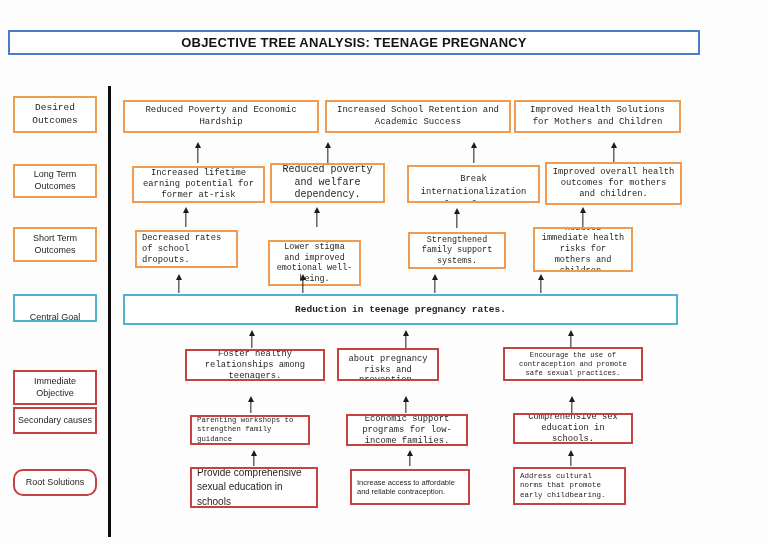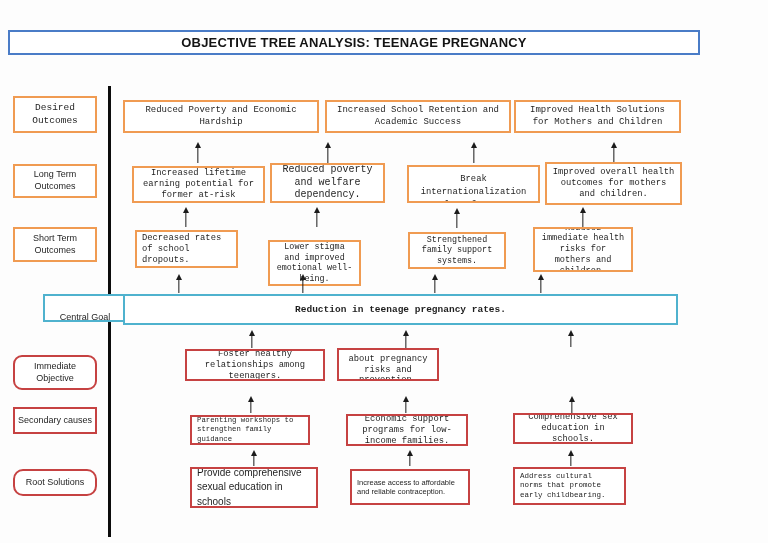--- a/index.html
+++ b/index.html
@@ -51,22 +51,22 @@
 
   <div id="title-box" class="abs">
     <span>OBJECTIVE TREE ANALYSIS: TEENAGE PREGNANCY</span>
   </div>
 
   <div id="divider" class="abs"></div>
 
   <div class="rowlabel orange serif" style="top:96px;height:37px;font-size:9.5px;">Desired Outcomes</div>
   <div class="rowlabel orange sans" style="top:164px;height:34px;">Long Term Outcomes</div>
   <div class="rowlabel orange sans" style="top:227px;height:35px;">Short Term Outcomes</div>
-  <div class="rowlabel blue sans top-align" style="top:294px;height:22px;padding-top:22px;margin-left:30px;">Central Goal</div>
-  <div class="rowlabel red sans" style="top:355px;height:35px;border-radius:9px;">Immediate Objective</div>
+  <div class="rowlabel blue sans top-align" style="top:294px;height:22px;padding-top:22px;">Central Goal</div>
+  <div class="rowlabel red sans" style="top:370px;height:35px;">Immediate Objective</div>
   <div class="rowlabel red sans" style="top:407px;height:27px;">Secondary causes</div>
   <div class="rowlabel red sans" style="top:469px;height:27px;border-radius:10px;">Root Solutions</div>
 
   <div class="box orange serif" style="left:123px;top:100px;width:196px;height:33px;font-size:9px;">Reduced Poverty and Economic Hardship</div>
   <div class="box orange serif" style="left:325px;top:100px;width:186px;height:33px;font-size:9px;">Increased School Retention and Academic Success</div>
   <div class="box orange serif" style="left:514px;top:100px;width:167px;height:33px;font-size:9px;">Improved Health Solutions for Mothers and Children</div>
 
   <div class="arrow" style="left:193px;top:142px;height:21px;"></div>
   <div class="arrow" style="left:323px;top:142px;height:21px;"></div>
   <div class="arrow" style="left:469px;top:142px;height:21px;"></div>
@@ -93,20 +93,21 @@
   <div class="arrow" style="left:536px;top:274px;height:19px;"></div>
 
   <div class="box blue serif bold" style="left:123px;top:294px;width:555px;height:31px;font-size:9.5px;">Reduction in teenage pregnancy rates.</div>
 
   <div class="arrow" style="left:247px;top:330px;height:18px;"></div>
   <div class="arrow" style="left:401px;top:330px;height:18px;"></div>
   <div class="arrow" style="left:566px;top:330px;height:17px;"></div>
 
   <div class="box red serif" style="left:185px;top:349px;width:140px;height:32px;font-size:8.8px;">Foster healthy relationships among teenagers.</div>
   <div class="box red serif" style="left:337px;top:348px;width:102px;height:33px;font-size:8.8px;">Raise awareness about pregnancy risks and prevention.</div>
+  <div class="box red serif" style="left:503px;top:347px;width:140px;height:34px;font-size:7.2px;">Encourage the use of contraception and promote safe sexual practices.</div>
 
   <div class="arrow" style="left:246px;top:396px;height:17px;"></div>
   <div class="arrow" style="left:401px;top:396px;height:17px;"></div>
   <div class="arrow" style="left:567px;top:396px;height:17px;"></div>
 
   <div class="box red serif left-align" style="left:190px;top:415px;width:120px;height:30px;font-size:7.3px;">Parenting workshops to strengthen family guidance</div>
   <div class="box red serif" style="left:346px;top:414px;width:122px;height:32px;font-size:8.8px;">Economic support programs for low-income families.</div>
   <div class="box red serif" style="left:513px;top:413px;width:120px;height:31px;font-size:8.8px;">Comprehensive sex education in schools.</div>
 
   <div class="arrow" style="left:249px;top:450px;height:16px;"></div>

